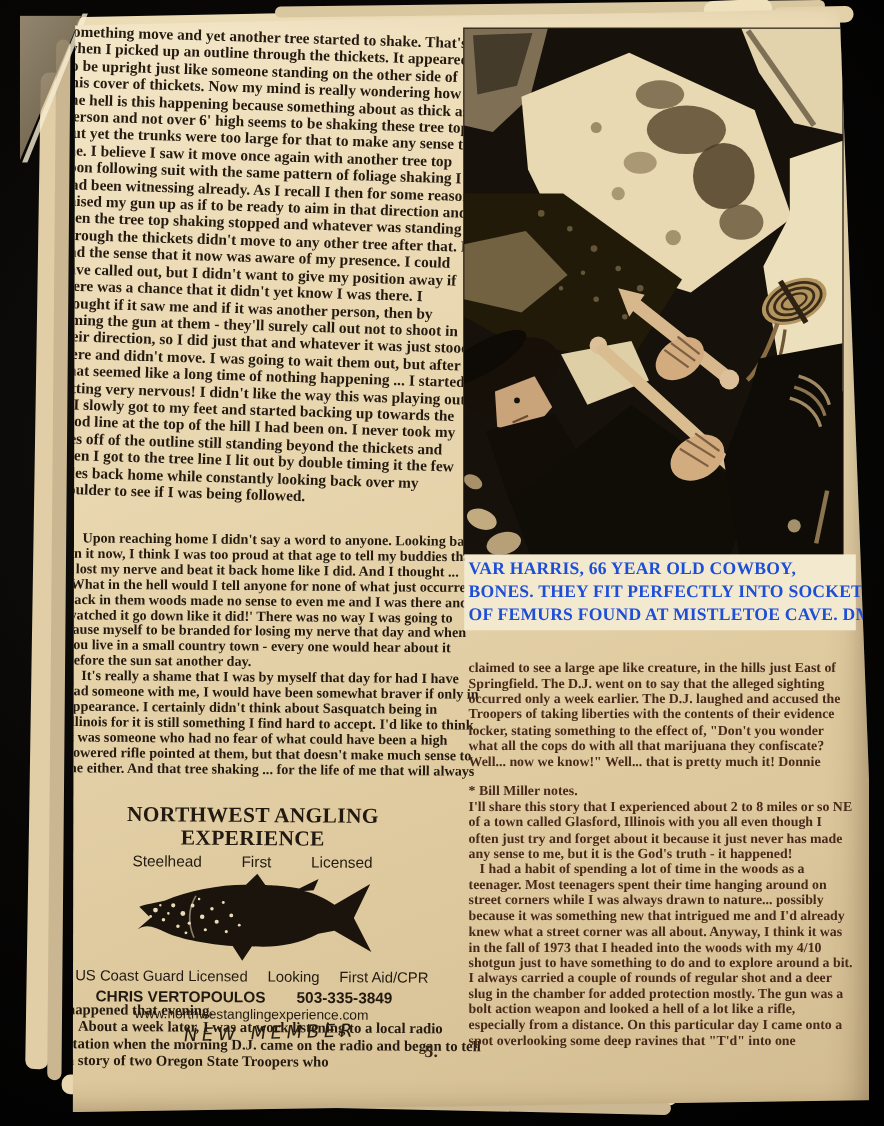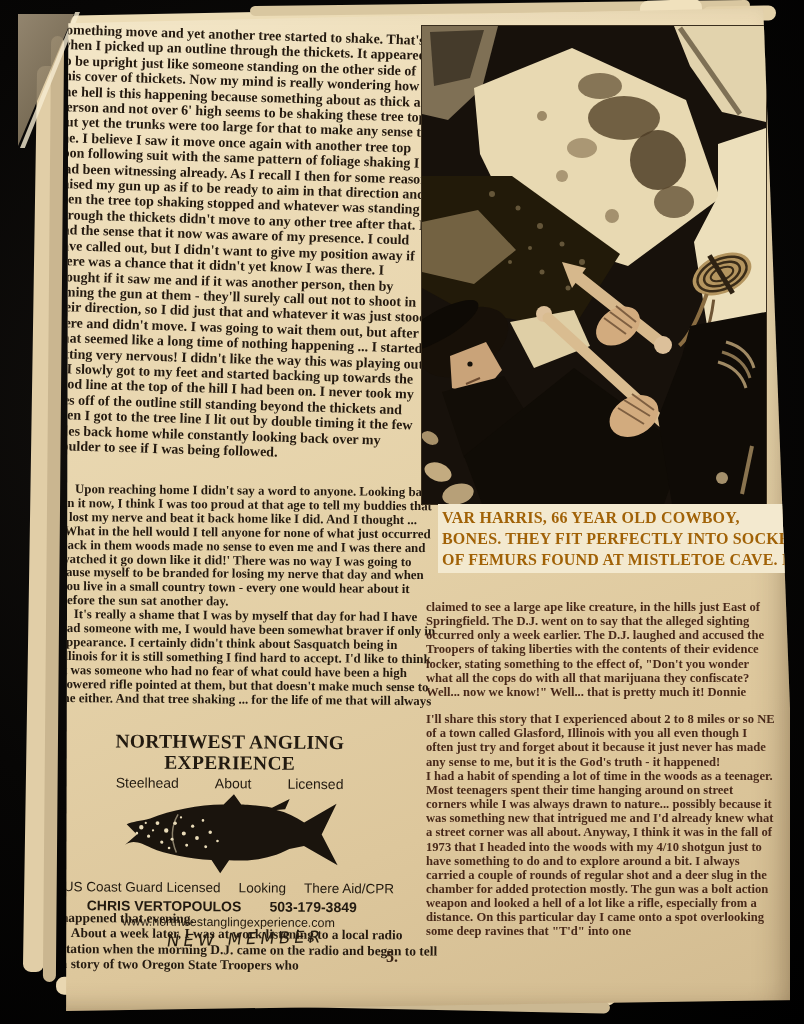--- a/index.html
+++ b/index.html
@@ -38,22 +38,22 @@
   .col-left-bottom{left:15px;top:904px;width:378px;font-size:13.4px;line-height:15.4px;
     transform:rotate(.4deg);transform-origin:0 0;}
   .col-left-bottom p:nth-child(2){text-indent:10px;}
   .col-right{left:380px;top:594px;width:350px;font-size:12.6px;line-height:14.15px;color:#48291a;}
   .col-right p:nth-child(2){margin-top:13px;}
   .col-right p:nth-child(4){text-indent:10px;}
   .pagenum{position:absolute;left:340px;top:942px;font-size:16px;font-weight:700;color:#3a2516;}
   
   .photo{position:absolute;left:376px;top:20px;width:344px;height:478px;
     background:#17110b;box-shadow:0 0 0 1px #3a2f1f;}
-  .caption{position:absolute;left:392px;top:498px;width:352px;background:#f3e9cf;
-    padding:3px 0 3px 4px;color:#a16207;font-weight:700;font-size:16px;line-height:21px;
+  .caption{position:absolute;left:376px;top:498px;width:352px;background:#f3e9cf;
+    padding:3px 0 3px 4px;color:#1d4ed8;font-weight:700;font-size:16px;line-height:21px;
     letter-spacing:.2px;white-space:nowrap;}
   
   .ad{position:absolute;left:2px;top:724px;width:364px;text-align:center;color:#221a10;
     transform:rotate(.4deg);transform-origin:0 0;
     font-family:"Liberation Sans", sans-serif;}
   .ad-title{font-family:"Liberation Serif",serif;font-weight:700;font-size:19.5px;line-height:21px;letter-spacing:.3px;}
   .ad-species{display:flex;justify-content:center;gap:36px;font-size:14px;line-height:16px;margin-top:2px;}
   .ad-fish{display:block;margin:0 auto;margin-top:0;}
   .ad-creds{display:flex;justify-content:center;gap:18px;font-size:13.5px;line-height:15px;margin-top:1px;}
   .ad-contact{display:flex;justify-content:space-between;padding:0 54px 0 40px;font-weight:700;font-size:14px;line-height:16px;margin-top:3px;}
@@ -84,21 +84,21 @@
 
   <div class="col col-left-mid">
       <p>Upon reaching home I didn't say a word to anyone. Looking back on it now, I think I was too proud at that age to tell my buddies that I lost my nerve and beat it back home like I did. And I thought ... 'What in the hell would I tell anyone for none of what just occurred back in them woods made no sense to even me and I was there and watched it go down like it did!' There was no way I was going to cause myself to be branded for losing my nerve that day and when you live in a small country town - every one would hear about it before the sun sat another day.</p>
       <p>It's really a shame that I was by myself that day for had I have had someone with me, I would have been somewhat braver if only in appearance. I certainly didn't think about Sasquatch being in Illinois for it is still something I find hard to accept. I'd like to think it was someone who had no fear of what could have been a high powered rifle pointed at them, but that doesn't make much sense to me either. And that tree shaking ... for the life of me that will always</p>
     </div>
 
   <div class="ad">
     <div class="ad-title">NORTHWEST ANGLING EXPERIENCE</div>
     <div class="ad-species">
         <span>Steelhead</span>
-        <span>About</span>
+        <span>First</span>
         <span>Licensed</span>
       </div>
     <svg class="ad-fish" width="222" height="88" viewBox="0 0 300 120">
       <path fill="#1a140d" d="M10,46 L24,60 L8,74 C20,66 30,72 44,78 C62,86 96,92 126,94 L138,112 L150,94 C176,96 206,92 232,78 L252,74 L298,100 L276,58 L296,16 L252,42 C240,34 228,28 214,25 L226,24 L232,10 L208,22 C186,18 160,18 166,18 L156,4 L142,18 C110,18 70,26 42,38 C28,42 18,42 10,46 Z"></path>
       <path fill="none" stroke="#e9dbb8" stroke-width="2" opacity=".55" d="M80,32 q-14,24 -2,52"></path>
       <g fill="#e9dbb8">
         <circle cx="30" cy="50" r="3"></circle>
           <circle cx="40" cy="62" r="2.2"></circle>
           <circle cx="52" cy="44" r="2.6"></circle>
         <circle cx="58" cy="70" r="2.2"></circle>
@@ -116,25 +116,25 @@
         <circle cx="46" cy="54" r="1.6"></circle>
           <circle cx="68" cy="78" r="1.8"></circle>
           <circle cx="84" cy="36" r="1.6"></circle>
         <circle cx="24" cy="58" r="1.8"></circle>
           <circle cx="36" cy="44" r="1.5"></circle>
       </g>
     </svg>
     <div class="ad-creds">
         <span>US Coast Guard Licensed</span>
         <span>Looking</span>
-        <span>There Aid/CPR</span>
+        <span>First Aid/CPR</span>
       </div>
     <div class="ad-contact">
       <span>CHRIS VERTOPOULOS</span>
-      <span>503-179-3849</span>
+      <span>503-335-3849</span>
     </div>
     <div class="ad-url">www.northwestanglingexperience.com</div>
     <div class="ad-hand">NEW MEMBER</div>
   </div>
 
   <div class="col col-left-bottom">
       <p>happened that evening.</p>
       <p>About a week later, I was at work listening to a local radio station when the morning D.J. came on the radio and began to tell a story of two Oregon State Troopers who</p>
     </div>
 
@@ -239,17 +239,18 @@
   </div>
 
   <div class="caption">
       <div>VAR HARRIS, 66 YEAR OLD COWBOY,</div>
       <div>BONES. THEY FIT PERFECTLY INTO SOCKETS</div>
       <div>OF FEMURS FOUND AT MISTLETOE CAVE. DM</div>
     </div>
 
   <div class="col col-right">
       <p>claimed to see a large ape like creature, in the hills just East of Springfield. The D.J. went on to say that the alleged sighting occurred only a week earlier. The D.J. laughed and accused the Troopers of taking liberties with the contents of their evidence locker, stating something to the effect of, "Don't you wonder what all the cops do with all that marijuana they confiscate? Well... now we know!" Well... that is pretty much it! Donnie</p>
+      <p>* Bill Miller notes.</p>
       <p>I'll share this story that I experienced about 2 to 8 miles or so NE of a town called Glasford, Illinois with you all even though I often just try and forget about it because it just never has made any sense to me, but it is the God's truth - it happened!</p>
       <p>I had a habit of spending a lot of time in the woods as a teenager. Most teenagers spent their time hanging around on street corners while I was always drawn to nature... possibly because it was something new that intrigued me and I'd already knew what a street corner was all about. Anyway, I think it was in the fall of 1973 that I headed into the woods with my 4/10 shotgun just to have something to do and to explore around a bit. I always carried a couple of rounds of regular shot and a deer slug in the chamber for added protection mostly. The gun was a bolt action weapon and looked a hell of a lot like a rifle, especially from a distance. On this particular day I came onto a spot overlooking some deep ravines that "T'd" into one</p>
     </div>
 
 </div>
 
 </body></html>

